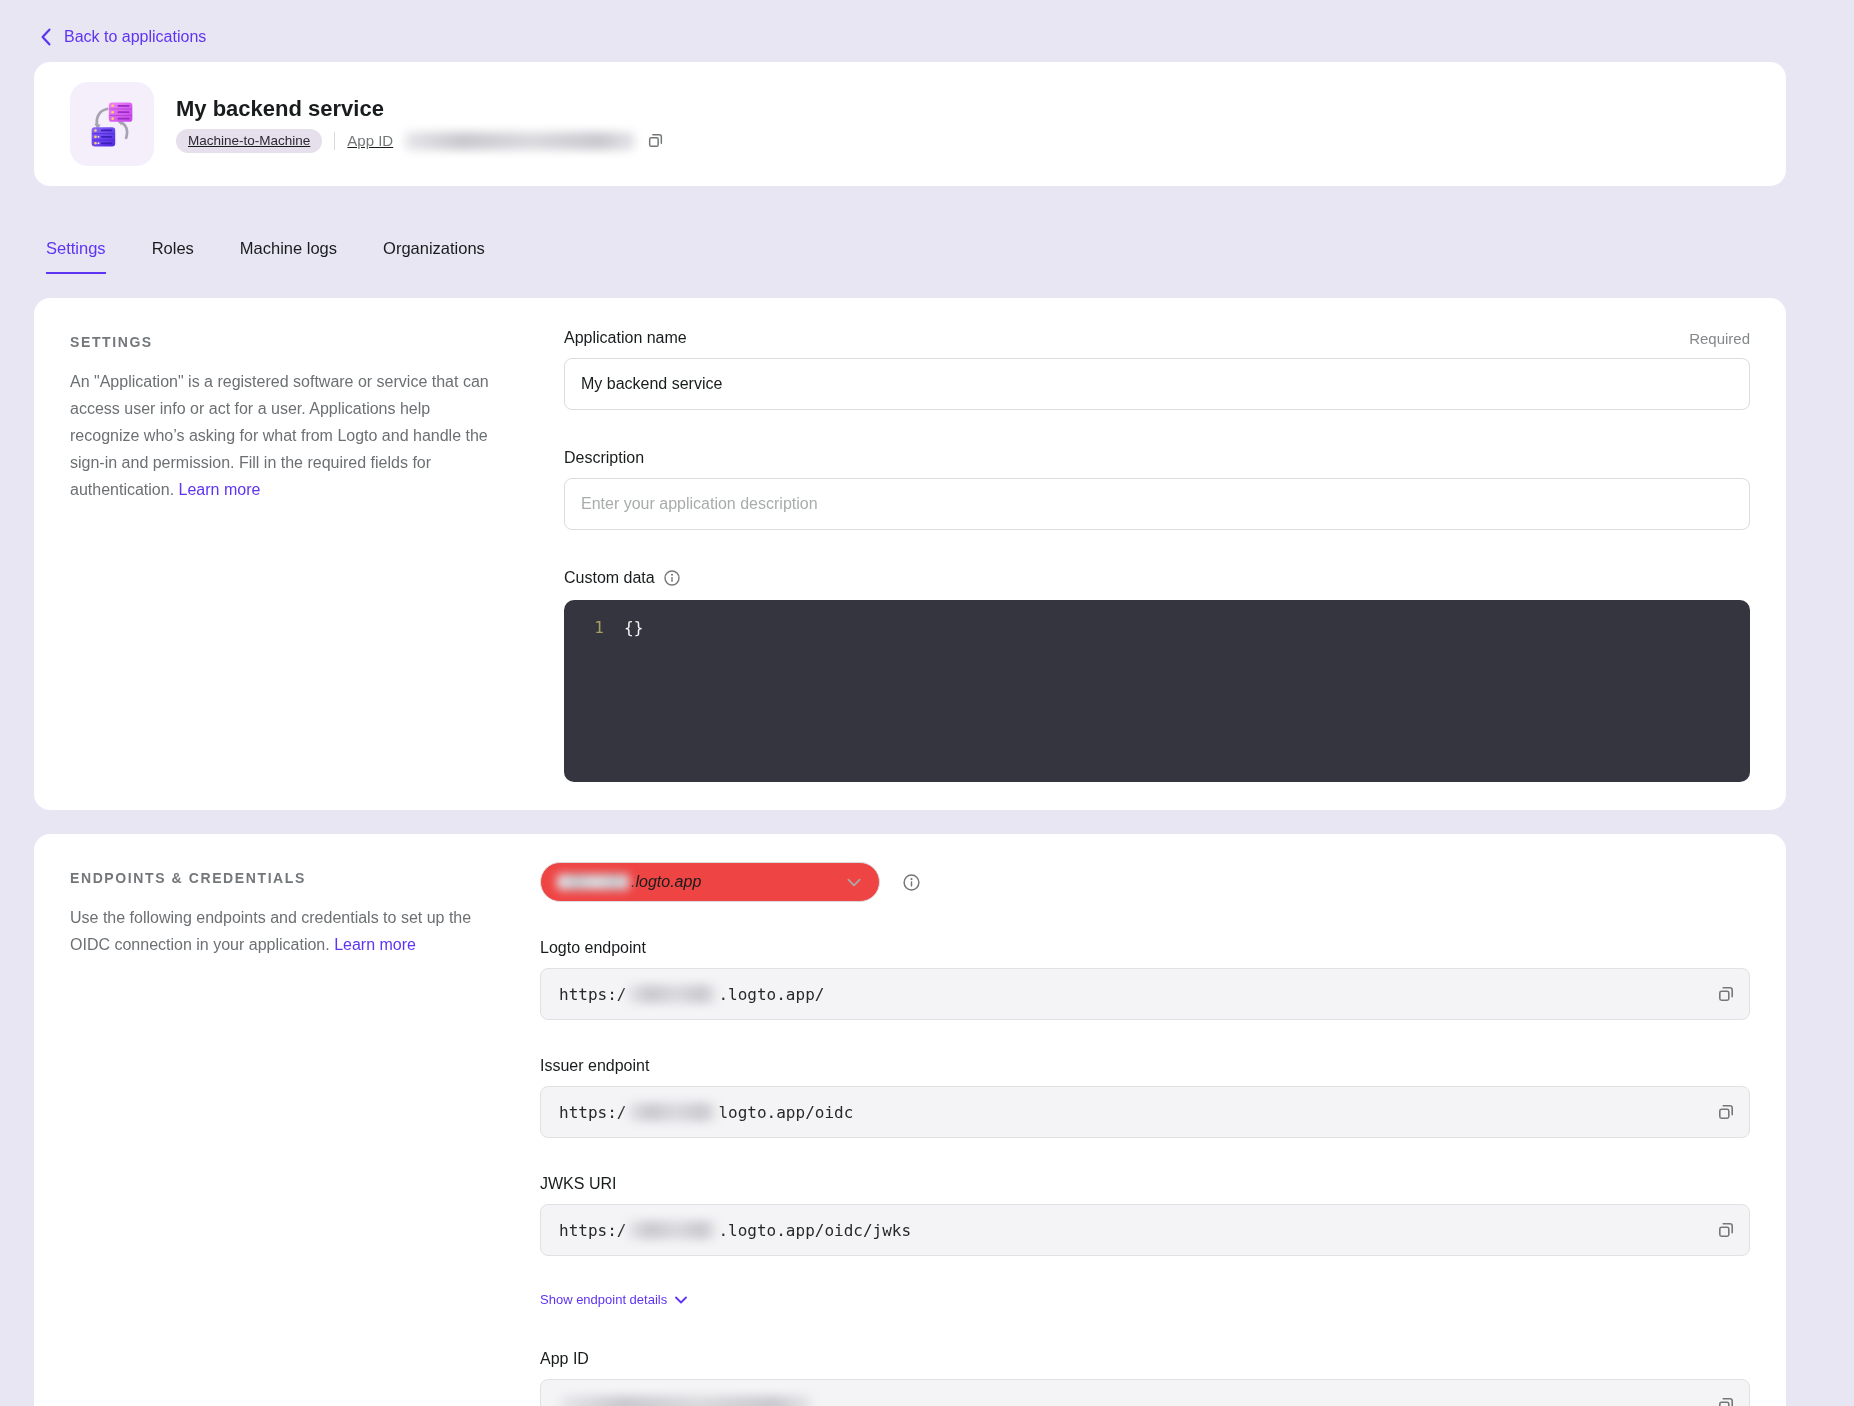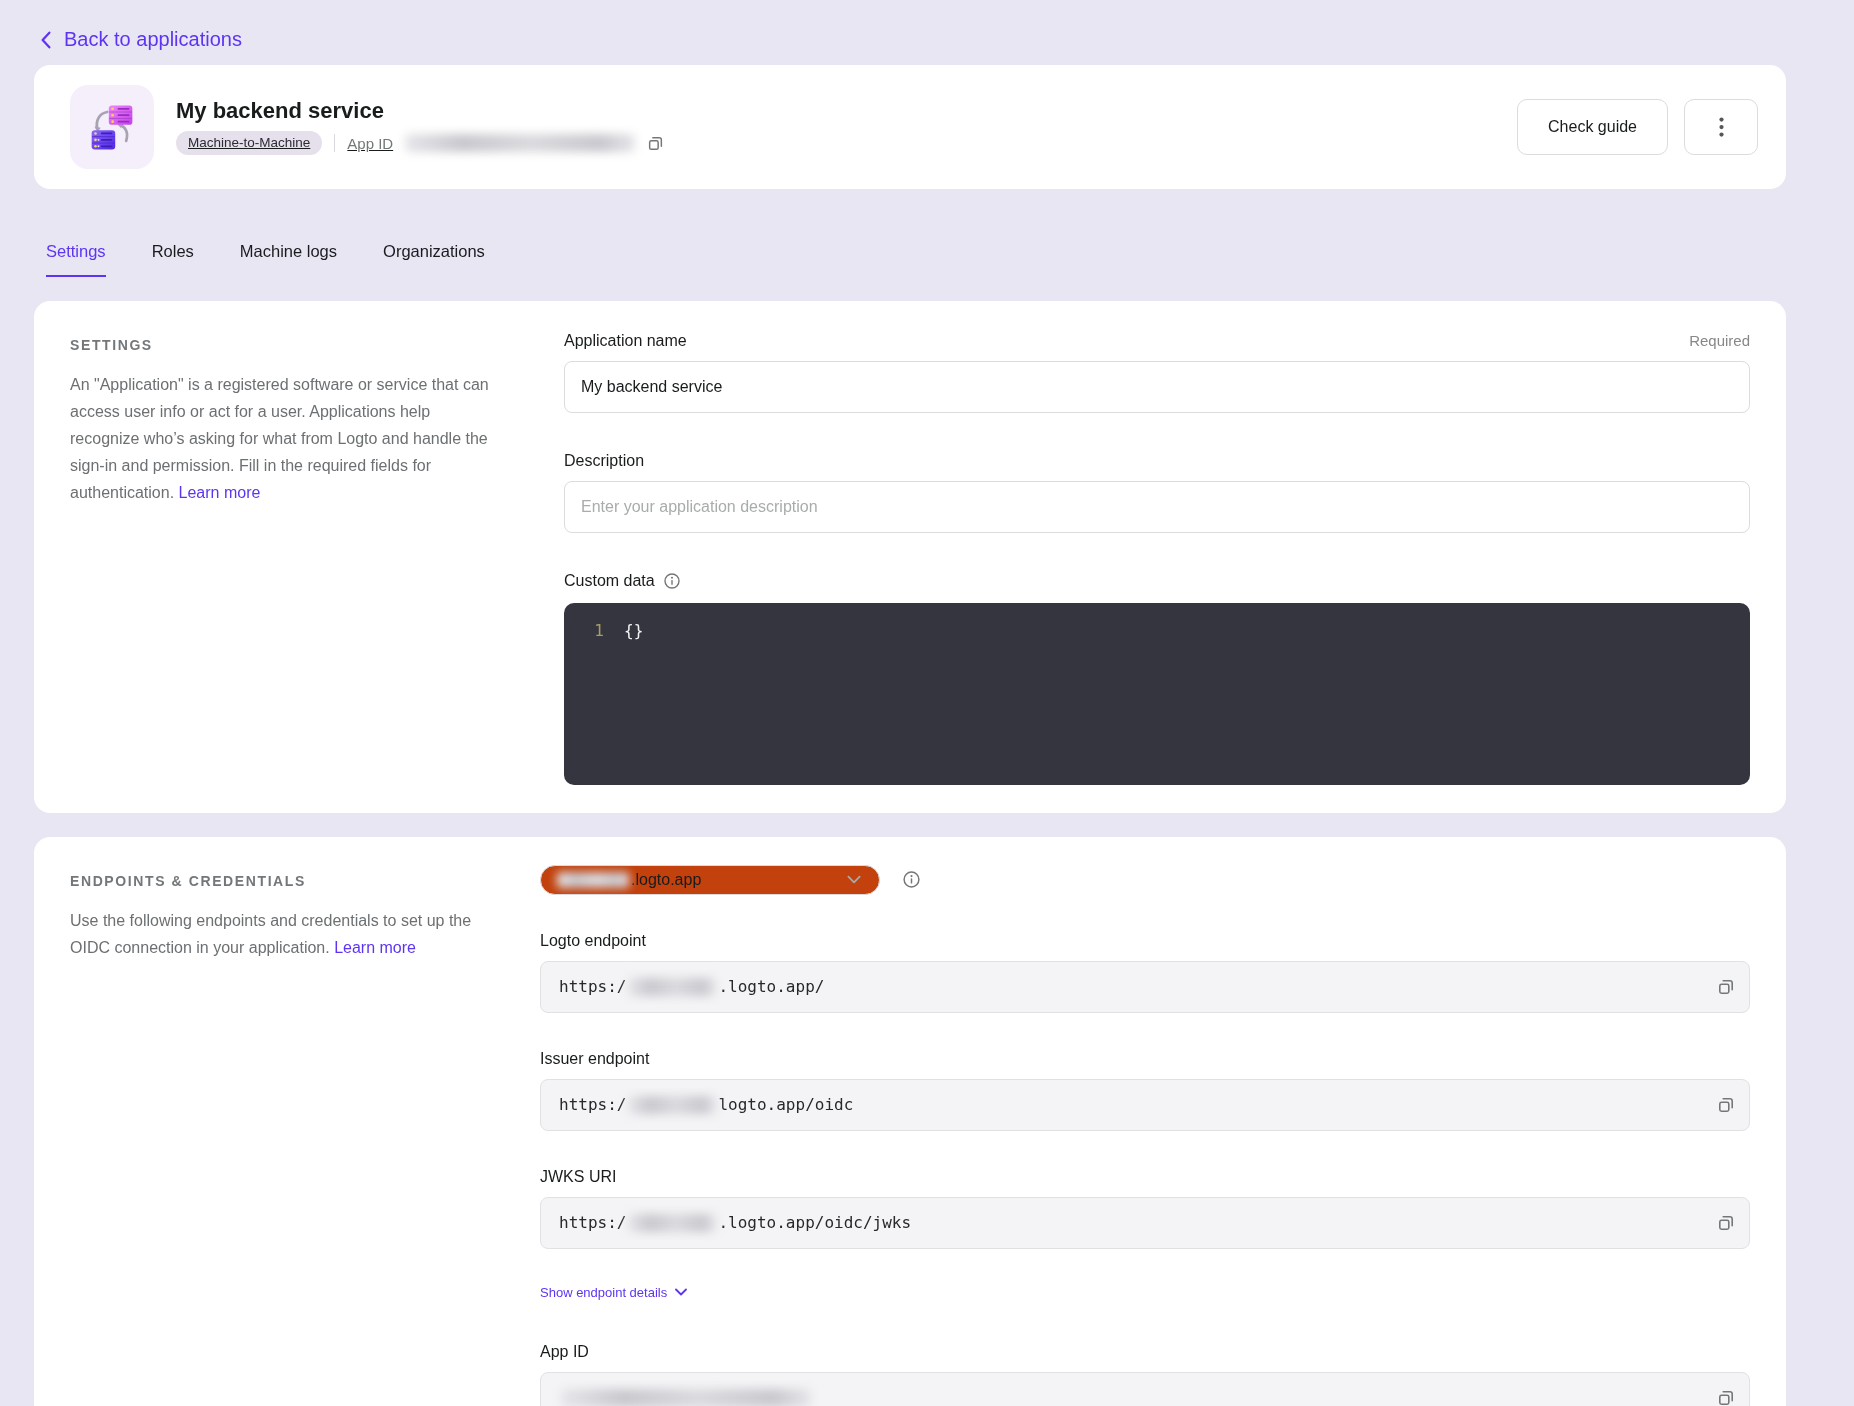--- a/index.html
+++ b/index.html
@@ -9,21 +9,21 @@
     font-family:"Liberation Sans", sans-serif;
     color:#191c1d;
     -webkit-font-smoothing:antialiased;
   }
   .page{width:1854px;height:1406px;overflow:hidden;position:relative;}
 
   
   .back-row{padding:28px 0 0 40px;}
   .back-link{
     display:inline-flex;align-items:center;gap:12px;
-    color:#5d34f2;font-size:20px;font-weight:500;text-decoration:none;cursor:pointer;
+    color:#5d34f2;font-size:16px;font-weight:500;text-decoration:none;cursor:pointer;
   }
   .back-link svg{display:block;}
 
   
   .card{background:#ffffff;border-radius:16px;}
   .app-card{
     margin:12px 68px 0 34px;
     padding:20px 28px 20px 36px;
     display:flex;align-items:center;gap:22px;
   }
@@ -98,24 +98,24 @@
     display:flex;align-items:flex-start;padding-top:16px;box-sizing:border-box;
     font-family:"DejaVu Sans Mono", monospace;font-size:16px;line-height:24px;
     cursor:text;
   }
   .gutter{width:40px;flex:none;text-align:right;color:#a79f62;}
   .code-text{margin-left:20px;color:#f2f3f4;}
 
   
   .domain-row{display:flex;align-items:center;gap:22px;margin-bottom:34px;}
   .select{
-    width:340px;height:30px;box-sizing:border-box;
-    background:#c2410c;border:1px solid #dcdcde;border-radius:23px;
+    width:340px;height:40px;box-sizing:border-box;
+    background:#ef4444;border:1px solid #dcdcde;border-radius:23px;
     display:flex;align-items:center;padding:0 18px 0 16px;cursor:pointer;
-    font-size:16px;color:#191c1d;
+    font-size:16px;color:#191c1d;font-style:italic;
   }
   .select .sel-redact{width:72px;height:16px;margin-right:2px;}
   .select .chev{margin-left:auto;color:#a8abab;}
   .info-icon{color:#747778;}
 
   .readonly-field{
     position:relative;box-sizing:border-box;width:100%;height:52px;
     background:#f4f4f6;border:1px solid #e1e1e3;border-radius:8px;
     display:flex;align-items:center;padding:0 52px 0 18px;
     font-family:"DejaVu Sans Mono", monospace;font-size:16px;color:#26292a;
@@ -204,32 +204,20 @@
         <span class="redact appid-redact"></span>
         <button class="icon-btn" title="">
           <svg width="17" height="17" viewBox="0 0 16 16">
               <path d="M5.5 2.5h6a2 2 0 0 1 2 2v6" fill="none" stroke="currentColor" stroke-width="1.4" stroke-linecap="round"></path>
               <rect x="2.5" y="5.5" width="8" height="8" rx="1.5" fill="none" stroke="currentColor" stroke-width="1.4"></rect>
             </svg>
         </button>
       </div>
     </div>
 
-    <div class="header-actions">
-      <button class="btn btn-default">Check guide</button>
-      <button class="btn btn-kebab">
-        <span style="display:inline-flex;">
-          <svg width="5" height="20" viewBox="0 0 4 16">
-              <circle cx="2" cy="2" r="1.7" fill="currentColor"></circle>
-              <circle cx="2" cy="8" r="1.7" fill="currentColor"></circle>
-              <circle cx="2" cy="14" r="1.7" fill="currentColor"></circle>
-            </svg>
-        </span>
-      </button>
-    </div>
   </div>
 
   <div class="tabs">
     <div class="tab active">Settings</div>
     <div class="tab">Roles</div>
     <div class="tab">Machine logs</div>
     <div class="tab">Organizations</div>
   </div>
 
   <div class="card section-card">

